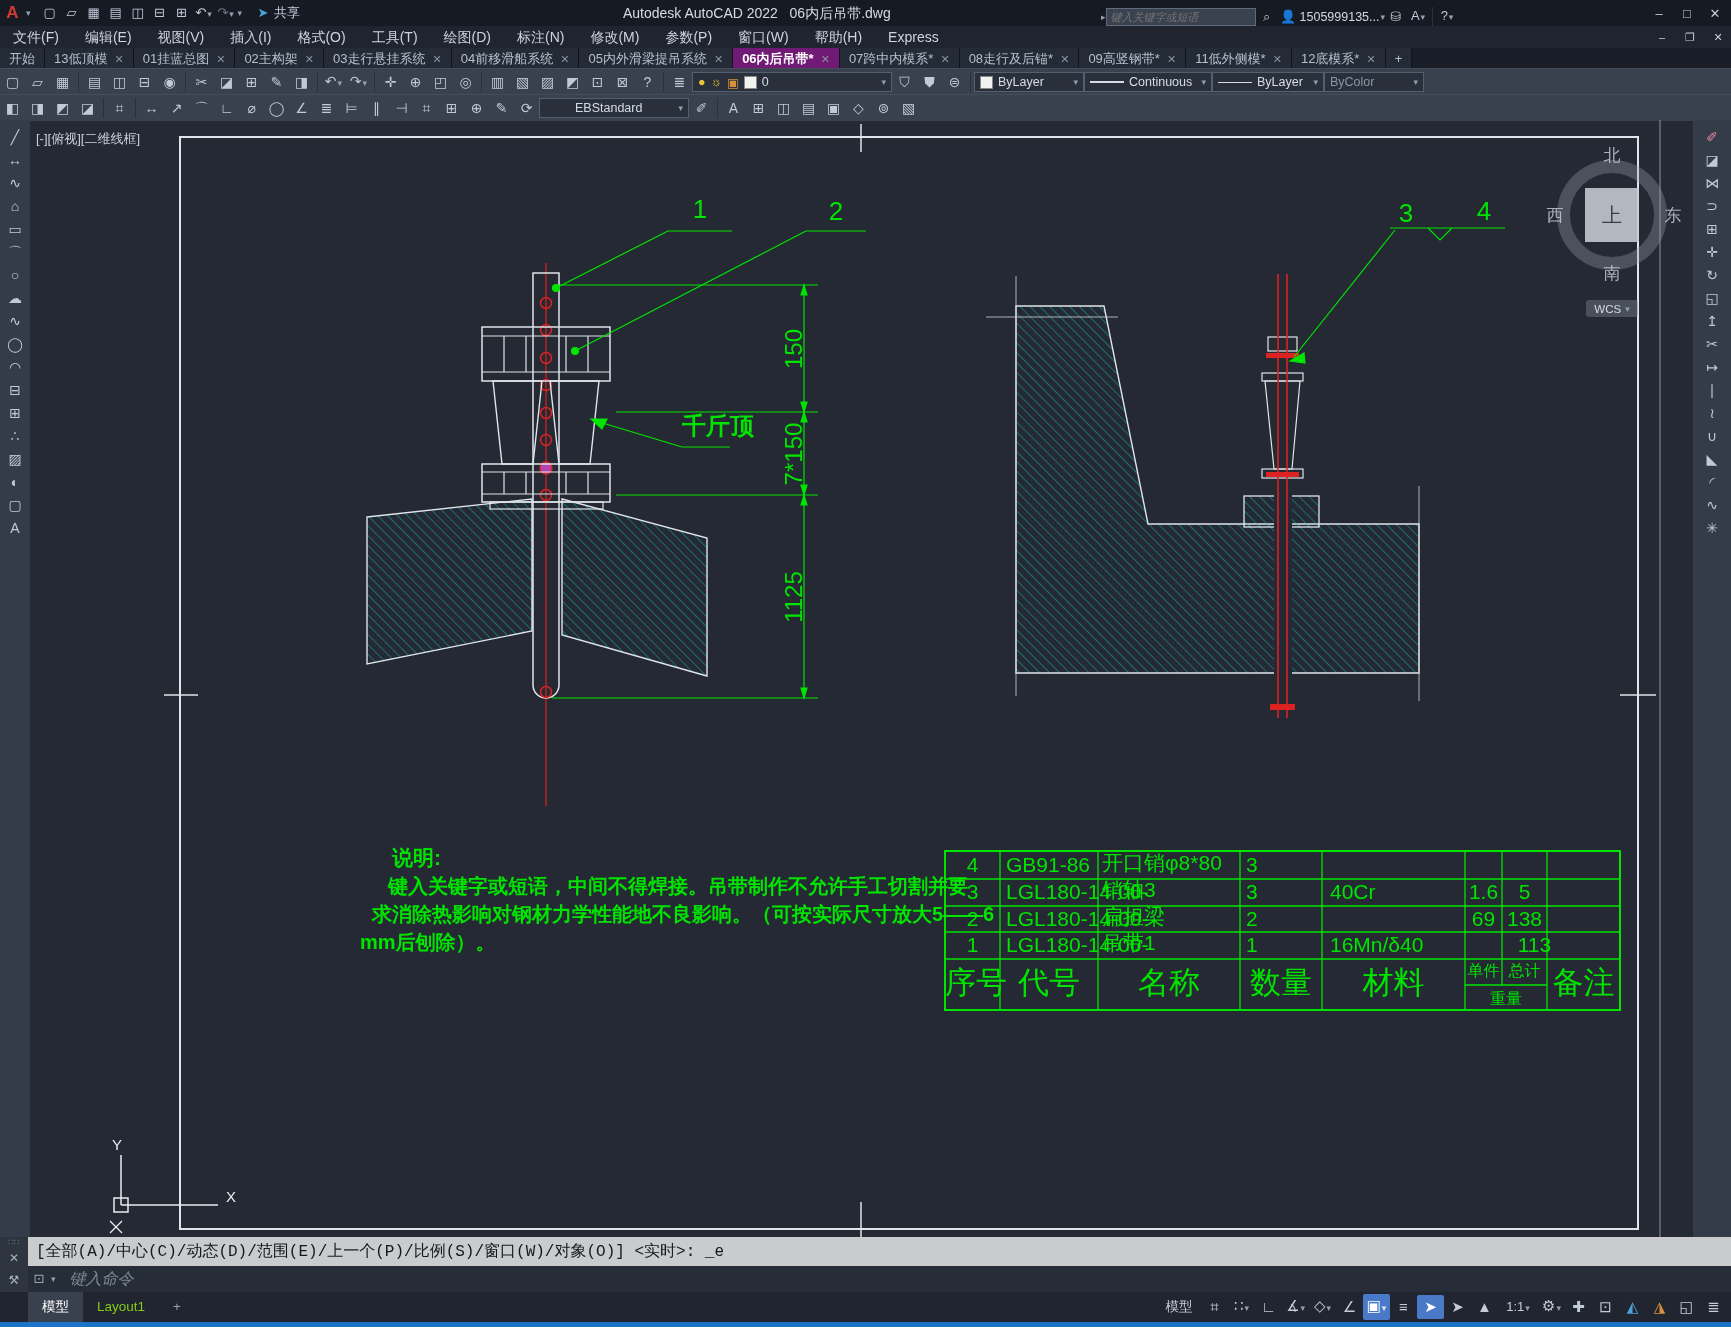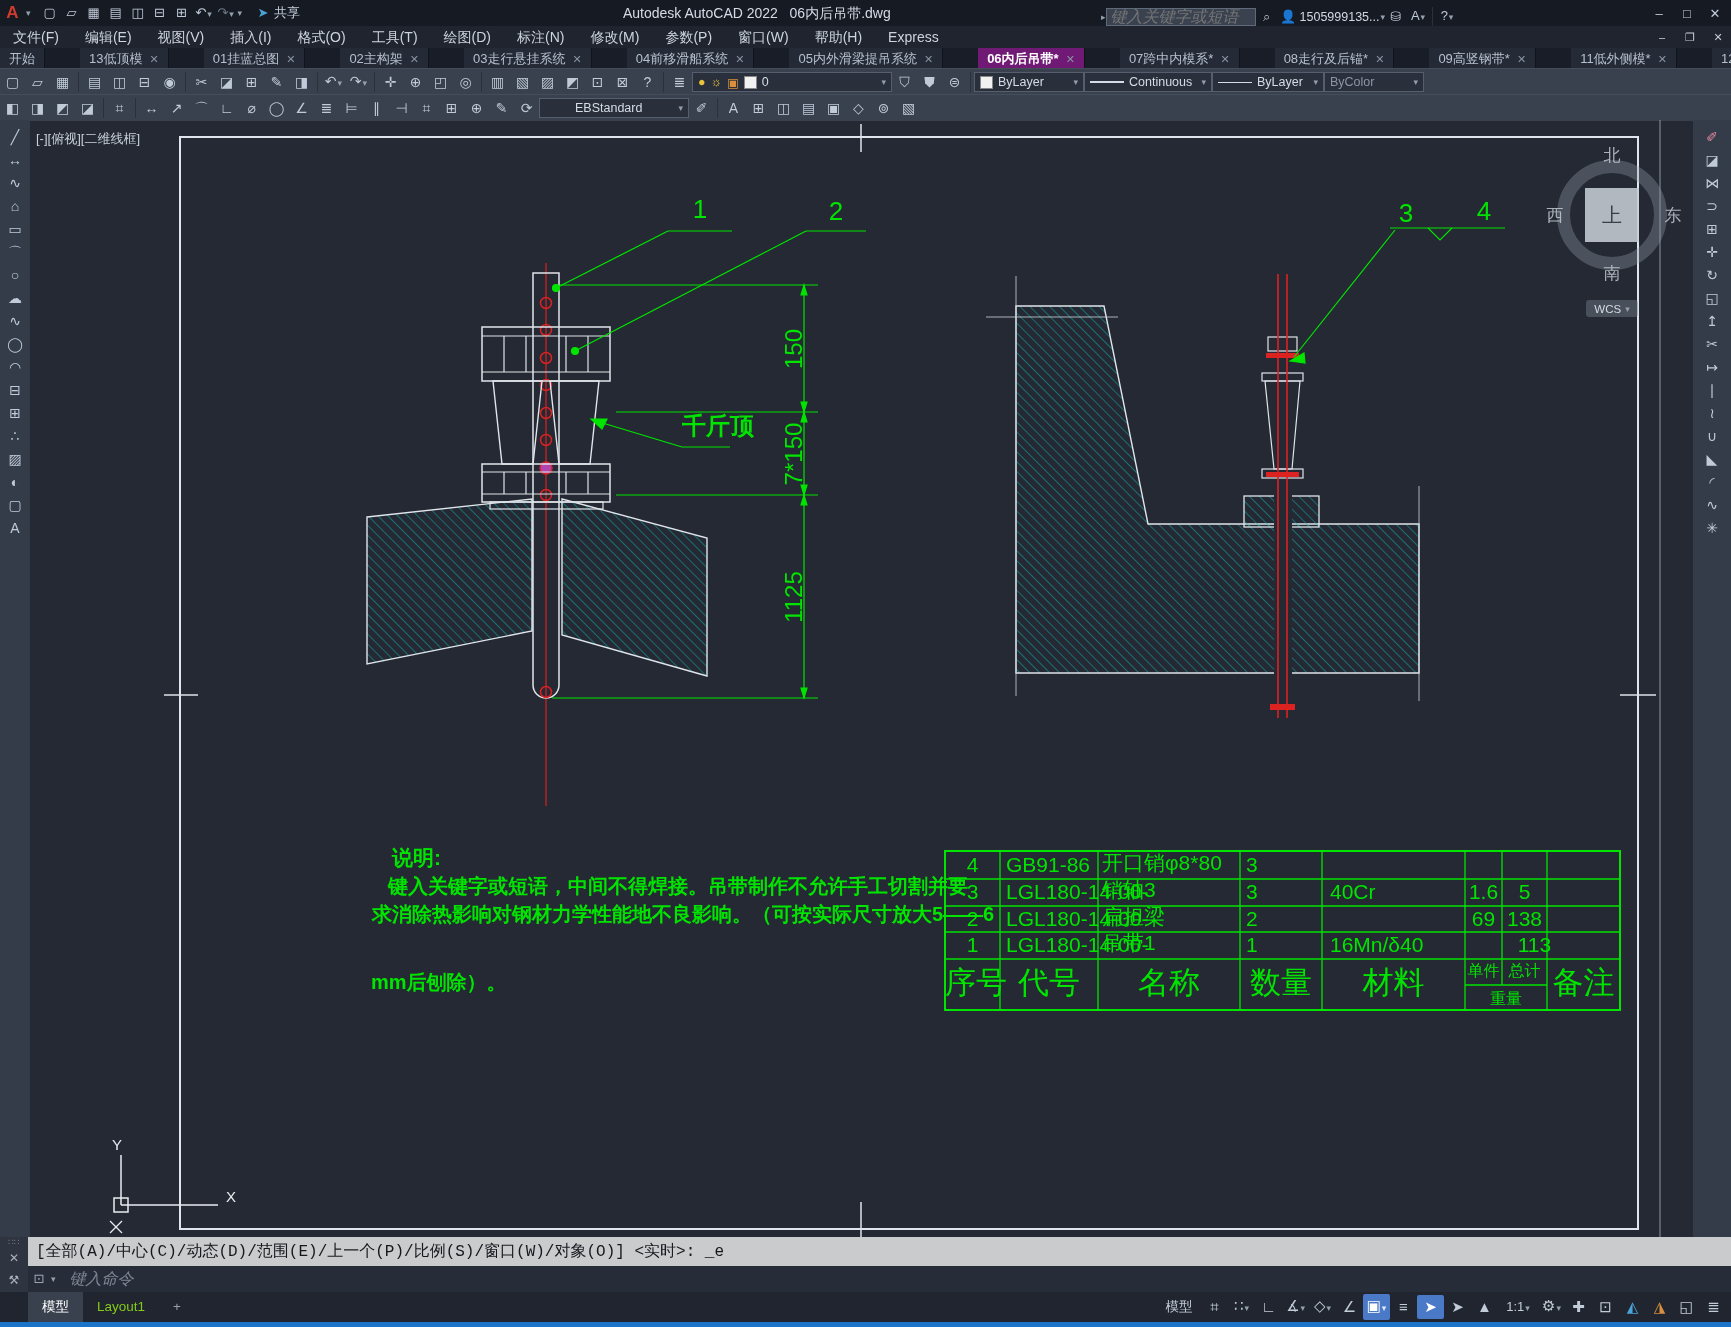--- a/index.html
+++ b/index.html
@@ -2,21 +2,21 @@
 <html><head>
 <meta charset="utf-8">
 <style>
   html,body{margin:0;padding:0;background:#0d1016;font-family:"Liberation Sans","DejaVu Sans",sans-serif;}
   #app{position:relative;width:1731px;height:1327px;background:#242933;overflow:hidden;}
   .abs{position:absolute;}
   .row{display:flex;align-items:center;}
   
   .titlebar{left:0;top:0;width:1731px;height:26px;background:#161a23;color:#c3ccd8;}
   .menubar{left:0;top:26px;width:1731px;height:22px;background:#20242e;color:#ccd4de;font-size:14px;}
-  .tabsbar{left:0;top:48px;width:1731px;height:22px;background:#181d27;gap:35px;}
+  .tabsbar{left:0;top:48px;width:1731px;height:22px;background:#181d27;}
   .tb{left:0;width:1731px;height:26px;background:#3a414e;border-top:1px solid #454d5b;display:flex;align-items:center;}
   .lstrip{left:0;top:120px;width:30px;height:1117px;background:#353c49;display:flex;flex-direction:column;align-items:center;padding-top:6px;box-sizing:border-box;}
   .rstrip{left:1693px;top:120px;width:38px;height:1117px;background:#353c49;display:flex;flex-direction:column;align-items:center;padding-top:6px;box-sizing:border-box;}
   .cmdgutter{left:0;top:1237px;width:28px;height:55px;background:#2e3440;color:#aab4c0;}
   .cmdopts{left:28px;top:1237px;width:1703px;height:29px;background:#c9cbcd;color:#15181d;font-size:16px;display:flex;align-items:center;padding-left:8px;box-sizing:border-box;font-family:"Liberation Mono","DejaVu Sans Mono",monospace,"Liberation Sans",sans-serif;}
   .cmdinput{left:28px;top:1266px;width:1703px;height:26px;background:#272d38;display:flex;align-items:center;color:#7e8794;}
   .statusbar{left:0;top:1292px;width:1731px;height:30px;background:#20252f;display:flex;align-items:center;color:#c2cbd8;}
   .bluestrip{left:0;top:1322px;width:1731px;height:5px;background:#1b74c8;}
   
   .icon{display:inline-block;width:25px;text-align:center;font-size:14px;color:#c0cad8;flex:0 0 auto;line-height:24px;}
@@ -35,21 +35,21 @@
   .g{color:#00e400;}
   .t{position:absolute;white-space:nowrap;}
   .ctr{text-align:center;}
   .bomcell{font-size:21px;line-height:24px;}
   .bomhead{font-size:31px;line-height:34px;}
   .bomsub{font-size:16px;line-height:17px;}
   .note{font-size:20px;line-height:24px;font-weight:600;}
   .dimtxt{font-size:24px;width:110px;text-align:center;transform:rotate(-90deg);transform-origin:center;}
   .balloon{font-size:26px;width:30px;text-align:center;}
   .vc-label{color:rgba(205,211,220,0.8);font-size:17px;width:24px;text-align:center;}
-  .search{width:140px;height:16px;background:#3a4250;border:1px solid #5f6b7a;color:#8b95a3;font-style:italic;font-size:16px;padding:0 4px;}
+  .search{width:140px;height:16px;background:#3a4250;border:1px solid #5f6b7a;color:#8b95a3;font-style:italic;font-size:11px;padding:0 4px;}
   .statcell{width:27px;text-align:center;font-size:15px;flex:0 0 auto;line-height:24px;border-radius:2px;}
   .statcell.active{background:#4a79c8;color:#fff;}
   .mltab{height:30px;line-height:30px;padding:0 14px;font-size:13.5px;flex:0 0 auto;}
   .mltab.active{background:#39414f;color:#fff;}
 </style>
 </head>
 <body>
 
 <div id="app">
 
@@ -459,21 +459,21 @@
   <div class="t g balloon" style="left:1391px;top:198px;">3</div>
   <div class="t g balloon" style="left:1469px;top:196px;">4</div>
   <div class="t g dimtxt" style="left:739px;top:335px;">150</div>
   <div class="t g dimtxt" style="left:739px;top:440px;">7*150</div>
   <div class="t g dimtxt" style="left:739px;top:583px;">1125</div>
   <div class="t g" style="left:682px;top:410px;font-size:24px;font-weight:600;">千斤顶</div>
 
   <div class="t g note" style="left:392px;top:846px;font-size:21px;">说明:</div>
   <div class="t g note" style="left:388px;top:874px;">键入关键字或短语，中间不得焊接。吊带制作不允许手工切割并要</div>
   <div class="t g note" style="left:372px;top:902px;">求消除热影响对钢材力学性能地不良影响。（可按实际尺寸放大5——6</div>
-  <div class="t g note" style="left:371px;top:930px;margin-top:40px;">mm后刨除）。</div>
+  <div class="t g note" style="left:360px;top:930px;">mm后刨除）。</div>
 
   <div class="t g bomcell ctr" style="left:945px;top:853px;width:55px;">4</div>
   <div class="t g bomcell" style="left:1006px;top:853px;">GB91-86</div>
   <div class="t g bomcell" style="left:1102px;top:851px;">开口销φ8*80</div>
   <div class="t g bomcell" style="left:1246px;top:853px;">3</div>
 
   <div class="t g bomcell ctr" style="left:945px;top:880px;width:55px;">3</div>
   <div class="t g bomcell" style="left:1006px;top:880px;">LGL180-14-00-</div>
   <div class="t g bomcell" style="left:1102px;top:878px;">销轴3</div>
   <div class="t g bomcell" style="left:1246px;top:880px;">3</div>

